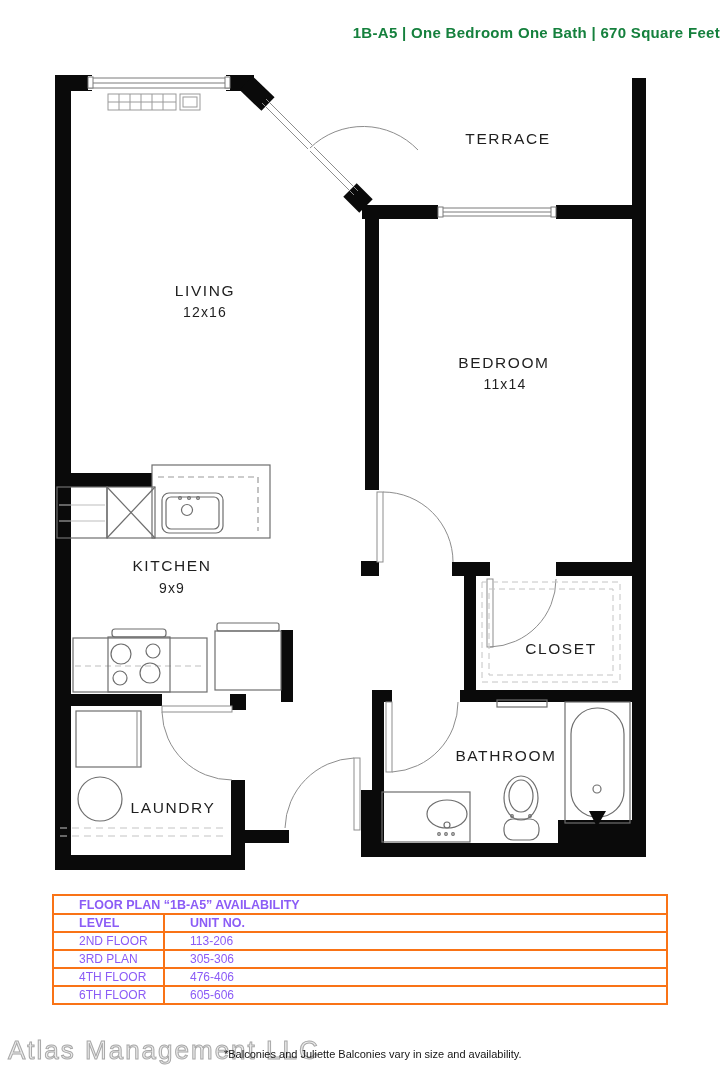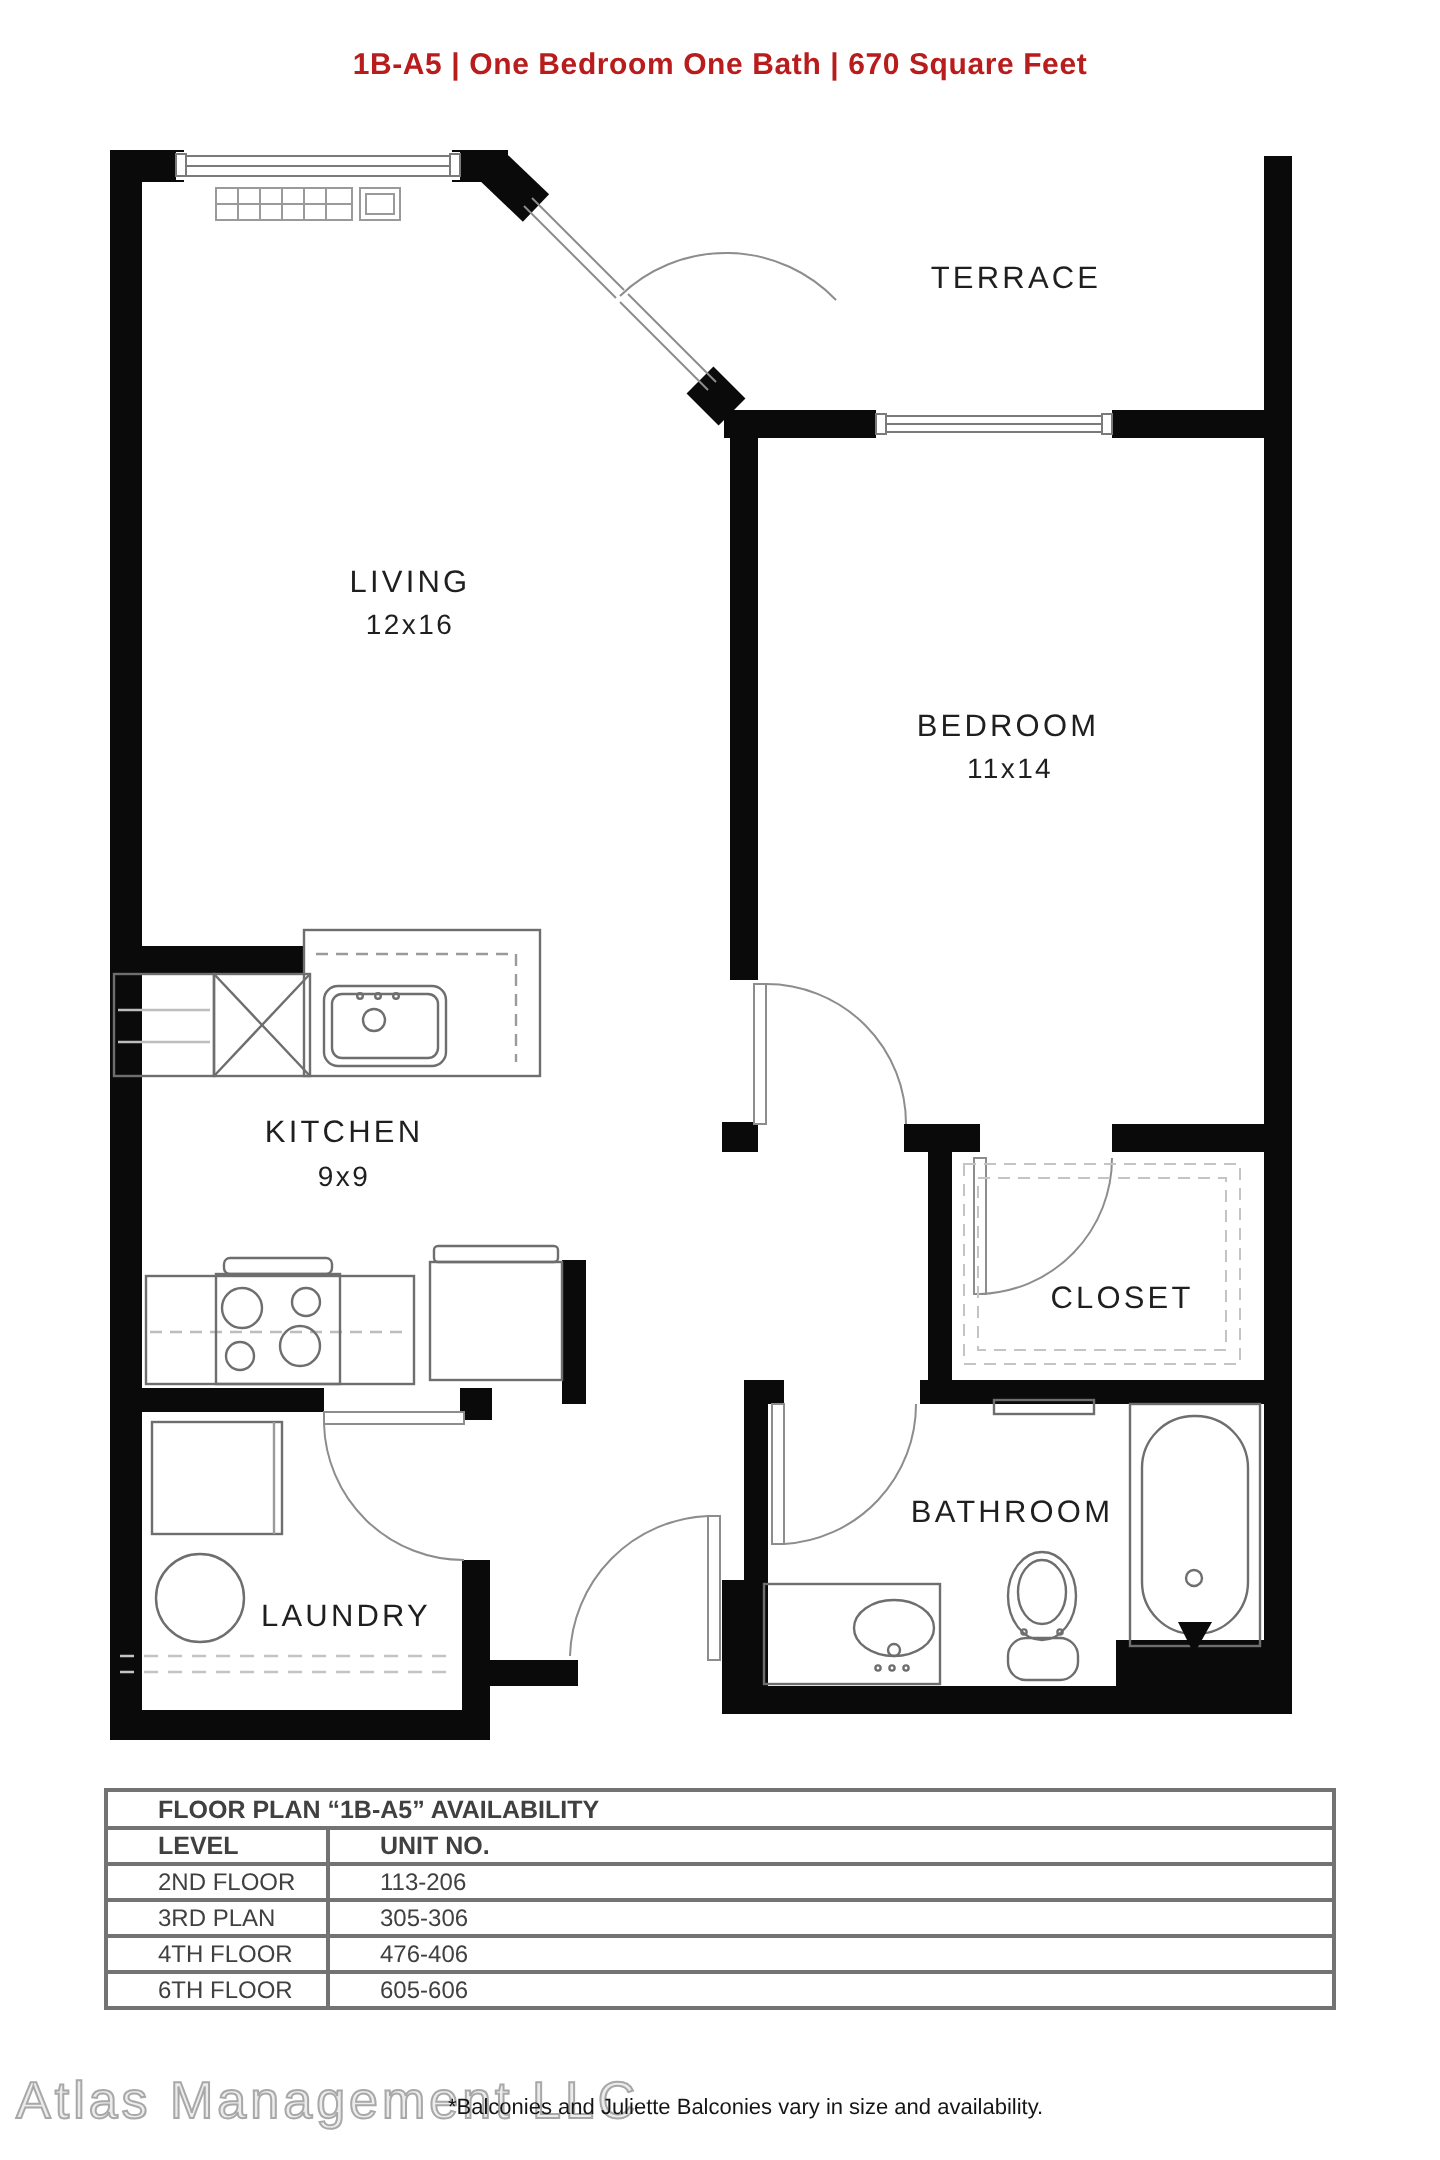--- a/index.html
+++ b/index.html
@@ -1,24 +1,24 @@
 <!DOCTYPE html>
 <html><head>
 <meta charset="utf-8">
 <style>
   html,body{margin:0;padding:0;background:#fff;}
   #page{position:relative;width:720px;height:1080px;background:#ffffff;overflow:hidden;
         font-family:"Liberation Sans",sans-serif;color:#111;}
-  #plan-title{position:absolute;top:24px;left:0;width:720px;text-align:center;
-        font-size:15px;font-weight:bold;letter-spacing:.3px;color:#b91c1c;}
+  #plan-title{position:absolute;top:24px;left:0;width:720px;text-align:right;
+        font-size:15px;font-weight:bold;letter-spacing:.3px;color:#15803d;}
   #floorplan{position:absolute;top:0;left:0;}
   .room-label{font-family:"Liberation Sans",sans-serif;font-size:15.5px;letter-spacing:1.6px;fill:#1f1f1f;}
   .room-dim{font-family:"Liberation Sans",sans-serif;font-size:14px;letter-spacing:1.2px;fill:#1f1f1f;}
   #availability{position:absolute;left:52px;top:894px;width:616px;border-collapse:collapse;}
-  #availability td{border:2px solid #737373;font-size:12px;padding:1px 4px 1px 25px;height:14px;color:#404040;
+  #availability td{border:2px solid #f97316;font-size:12px;padding:1px 4px 1px 25px;height:14px;color:#8b5cf6;
         font-family:"Liberation Sans",sans-serif;white-space:nowrap;}
   #availability tr.t-title td{font-weight:bold;font-size:12.5px;height:15px;}
   #availability tr.t-head td{font-weight:bold;font-size:12.5px;}
   #availability td.col-level{width:80px;}
   #watermark{position:absolute;left:8px;top:1035px;font-size:26px;letter-spacing:2px;
         color:#ececec;-webkit-text-stroke:1px #a8a8a8;white-space:nowrap;}
   #footnote{position:absolute;left:224px;top:1048px;font-size:11px;color:#151515;}
 </style>
 </head>
 <body>

